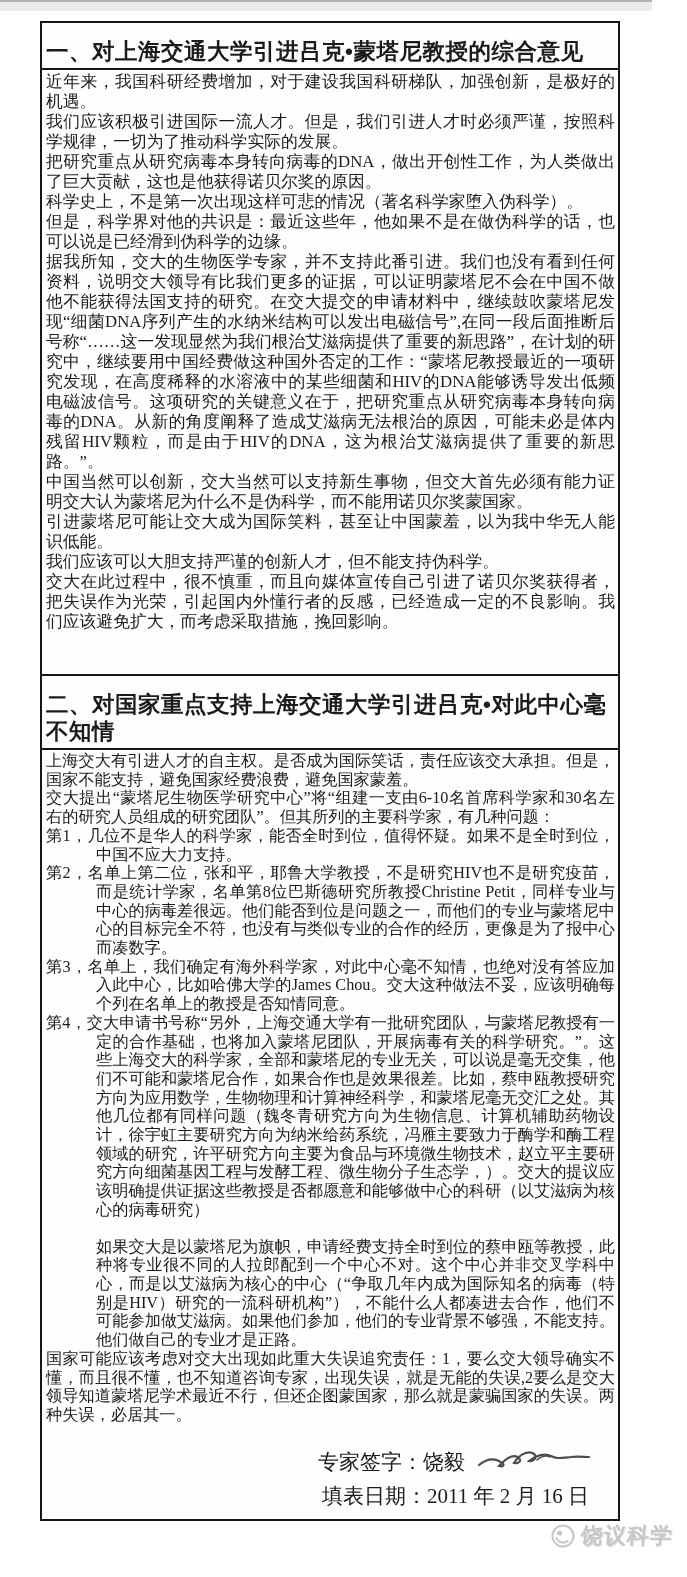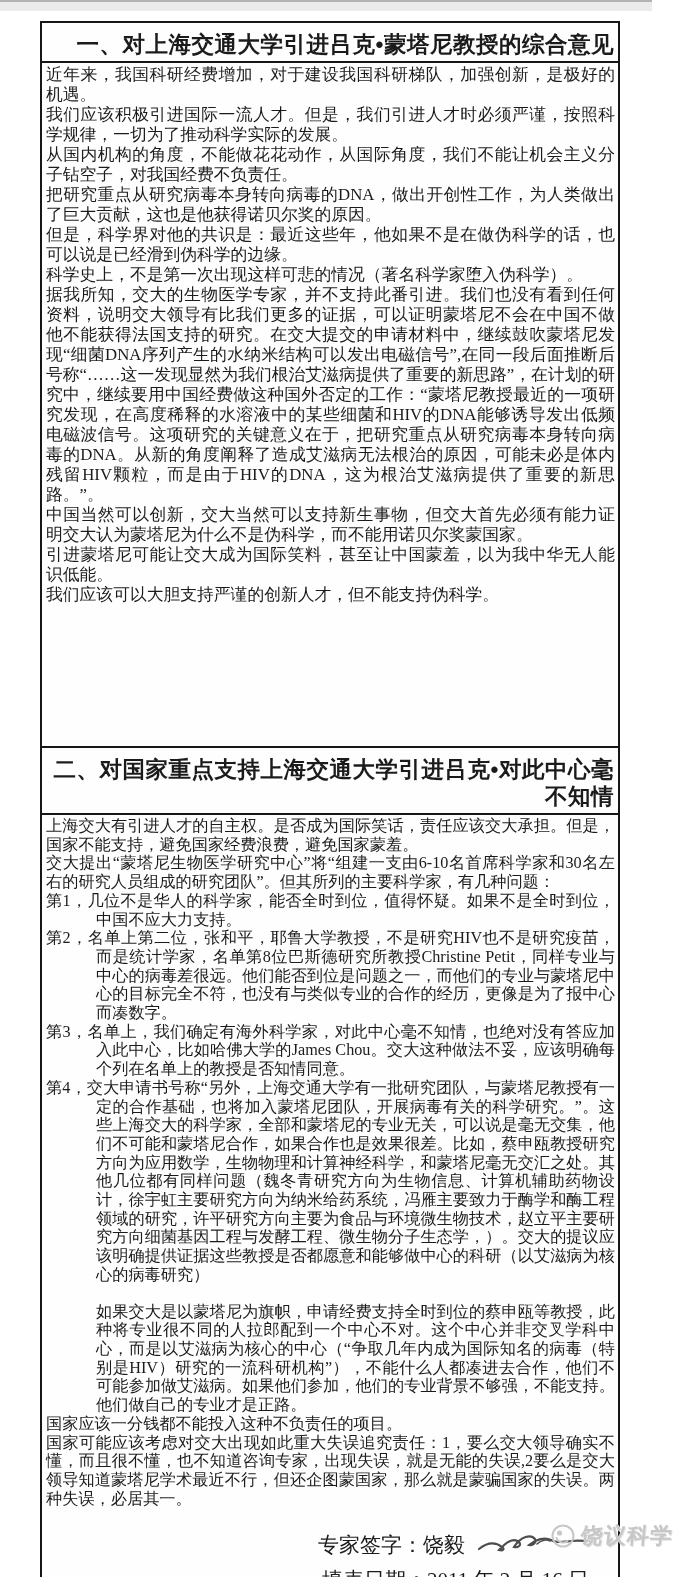--- a/index.html
+++ b/index.html
@@ -26,31 +26,31 @@
     width: 580px;
     box-sizing: border-box;
     border: 2px solid #161616;
     background: #fffefe;
   }
   .sec-header {
     font-family: "Liberation Sans", sans-serif;
     font-weight: bold;
     font-size: 22.5px;
     line-height: 27px;
-    text-align: right;
-    padding: 8px 4px 3px 4px;
+    text-align: left;
+    padding: 15px 4px 3px 4px;
     border-bottom: 2px solid #161616;
     letter-spacing: 0.5px;
   }
   .sec-body {
     box-sizing: border-box;
     padding: 2px 3px 2px 4px;
   }
   .sec-body.first {
-    height: 685px;
+    height: 606px;
     border-bottom: 2px solid #161616;
     font-size: 16.8px;
     line-height: 20px;
   }
   .sec-body.second {
     min-height: 769px;
     font-size: 16.2px;
     line-height: 18.7px;
   }
   .sec-body p { margin: 0; text-align: justify; }
@@ -107,46 +107,45 @@
 
 <div class="scan-strip"></div>
 
 <div class="doc-table">
 
   <div class="sec-header">一、对上海交通大学引进吕克•蒙塔尼教授的综合意见</div>
 
   <div class="sec-body first">
     <p>近年来，我国科研经费增加，对于建设我国科研梯队，加强创新，是极好的机遇。</p>
     <p>我们应该积极引进国际一流人才。但是，我们引进人才时必须严谨，按照科学规律，一切为了推动科学实际的发展。</p>
-    <p>从国内机构的角度，不能做花花动作，从国际角度，我们不能让机会主义分子钻空子，对我国经费不负责任。</p>
     <p>把研究重点从研究病毒本身转向病毒的DNA，做出开创性工作，为人类做出了巨大贡献，这也是他获得诺贝尔奖的原因。</p>
+    <p>科学史上，不是第一次出现这样可悲的情况（著名科学家堕入伪科学）。</p>
     <p>但是，科学界对他的共识是：最近这些年，他如果不是在做伪科学的话，也可以说是已经滑到伪科学的边缘。</p>
-    <p>科学史上，不是第一次出现这样可悲的情况（著名科学家堕入伪科学）。</p>
     <p>据我所知，交大的生物医学专家，并不支持此番引进。我们也没有看到任何资料，说明交大领导有比我们更多的证据，可以证明蒙塔尼不会在中国不做他不能获得法国支持的研究。在交大提交的申请材料中，继续鼓吹蒙塔尼发现“细菌DNA序列产生的水纳米结构可以发出电磁信号”,在同一段后面推断后号称“……这一发现显然为我们根治艾滋病提供了重要的新思路”，在计划的研究中，继续要用中国经费做这种国外否定的工作：“蒙塔尼教授最近的一项研究发现，在高度稀释的水溶液中的某些细菌和HIV的DNA能够诱导发出低频电磁波信号。这项研究的关键意义在于，把研究重点从研究病毒本身转向病毒的DNA。从新的角度阐释了造成艾滋病无法根治的原因，可能未必是体内残留HIV颗粒，而是由于HIV的DNA，这为根治艾滋病提供了重要的新思路。”。</p>
     <p>中国当然可以创新，交大当然可以支持新生事物，但交大首先必须有能力证明交大认为蒙塔尼为什么不是伪科学，而不能用诺贝尔奖蒙国家。</p>
     <p>引进蒙塔尼可能让交大成为国际笑料，甚至让中国蒙羞，以为我中华无人能识低能。</p>
     <p>我们应该可以大胆支持严谨的创新人才，但不能支持伪科学。</p>
+    <p>交大在此过程中，很不慎重，而且向媒体宣传自己引进了诺贝尔奖获得者，把失误作为光荣，引起国内外懂行者的反感，已经造成一定的不良影响。我们应该避免扩大，而考虑采取措施，挽回影响。</p>
   </div>
 
   <div class="sec-header">二、对国家重点支持上海交通大学引进吕克•对此中心毫不知情</div>
 
   <div class="sec-body second">
     <p>上海交大有引进人才的自主权。是否成为国际笑话，责任应该交大承担。但是，国家不能支持，避免国家经费浪费，避免国家蒙羞。</p>
     <p>交大提出“蒙塔尼生物医学研究中心”将“组建一支由6-10名首席科学家和30名左右的研究人员组成的研究团队”。但其所列的主要科学家，有几种问题：</p>
 
     <p class="num-item"><span class="num-label">第1，</span><span>几位不是华人的科学家，能否全时到位，值得怀疑。如果不是全时到位，中国不应大力支持。</span></p>
     <p class="num-item"><span class="num-label">第2，</span><span>名单上第二位，张和平，耶鲁大学教授，不是研究HIV也不是研究疫苗，而是统计学家，名单第8位巴斯德研究所教授Christine Petit，同样专业与中心的病毒差很远。他们能否到位是问题之一，而他们的专业与蒙塔尼中心的目标完全不符，也没有与类似专业的合作的经历，更像是为了报中心而凑数字。</span></p>
     <p class="num-item"><span class="num-label">第3，</span><span>名单上，我们确定有海外科学家，对此中心毫不知情，也绝对没有答应加入此中心，比如哈佛大学的James Chou。交大这种做法不妥，应该明确每个列在名单上的教授是否知情同意。</span></p>
     <p class="num-item"><span class="num-label">第4，</span><span>交大申请书号称“另外，上海交通大学有一批研究团队，与蒙塔尼教授有一定的合作基础，也将加入蒙塔尼团队，开展病毒有关的科学研究。”。这些上海交大的科学家，全部和蒙塔尼的专业无关，可以说是毫无交集，他们不可能和蒙塔尼合作，如果合作也是效果很差。比如，蔡申瓯教授研究方向为应用数学，生物物理和计算神经科学，和蒙塔尼毫无交汇之处。其他几位都有同样问题（魏冬青研究方向为生物信息、计算机辅助药物设计，徐宇虹主要研究方向为纳米给药系统，冯雁主要致力于酶学和酶工程领域的研究，许平研究方向主要为食品与环境微生物技术，赵立平主要研究方向细菌基因工程与发酵工程、微生物分子生态学，）。交大的提议应该明确提供证据这些教授是否都愿意和能够做中心的科研（以艾滋病为核心的病毒研究）</span></p>
 
     <div class="empty-line"></div>
 
     <p class="followup">如果交大是以蒙塔尼为旗帜，申请经费支持全时到位的蔡申瓯等教授，此种将专业很不同的人拉郎配到一个中心不对。这个中心并非交叉学科中心，而是以艾滋病为核心的中心（“争取几年内成为国际知名的病毒（特别是HIV）研究的一流科研机构”），不能什么人都凑进去合作，他们不可能参加做艾滋病。如果他们参加，他们的专业背景不够强，不能支持。他们做自己的专业才是正路。</p>
 
-    <p>国家应该一分钱都不能投入这种不负责任的项目。</p>
     <p>国家可能应该考虑对交大出现如此重大失误追究责任：1，要么交大领导确实不懂，而且很不懂，也不知道咨询专家，出现失误，就是无能的失误,2要么是交大领导知道蒙塔尼学术最近不行，但还企图蒙国家，那么就是蒙骗国家的失误。两种失误，必居其一。</p>
 
     <div class="sign-block">
       <span class="sign-row">
         <span>专家签字：</span><span>饶毅</span><svg class="signature-scribble" width="118" height="30" viewBox="0 0 118 30" aria-hidden="true">
             <path d="M4,22 C14,14 22,16 27,20 C30,22 28,24 24,23 C32,14 39,11 44,15 C47,18 43,21 39,20 C46,9 56,7 60,12 C62,15 58,19 54,18 C61,12 70,10 76,13 C81,16 86,15 96,14 C103,13 109,14 114,14" fill="none" stroke="#4d4d4d" stroke-width="2.2" stroke-linecap="round"></path>
             <path d="M62,17 C66,13 72,12 75,14" fill="none" stroke="#4d4d4d" stroke-width="1.6" stroke-linecap="round"></path>
           </svg>
       </span>
       <span class="sign-row">

